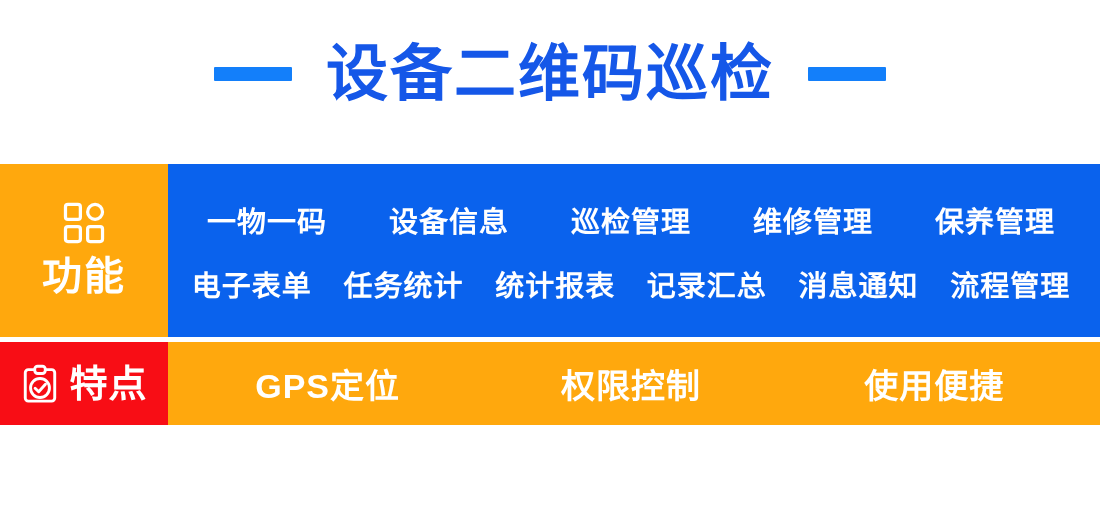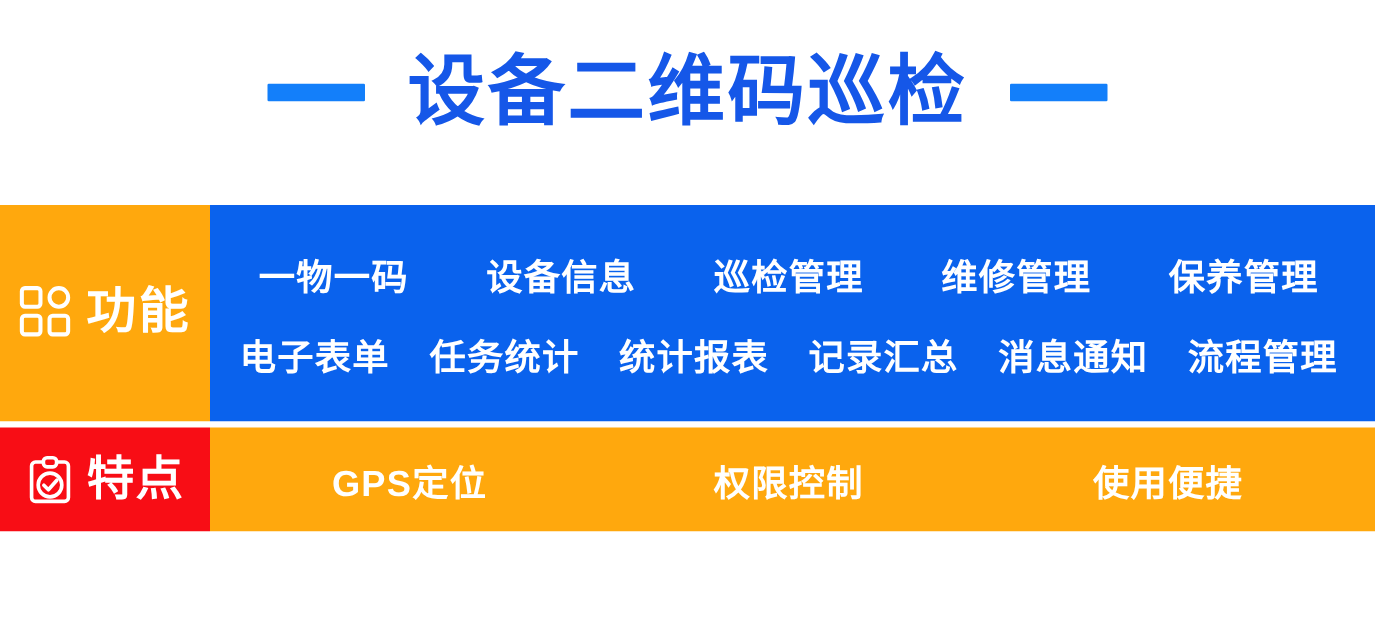--- a/index.html
+++ b/index.html
@@ -46,21 +46,21 @@
   .func-section {
     display: flex;
     height: 173px;
     width: 1100px;
   }
   .func-side {
     width: 168px;
     flex: 0 0 168px;
     background: #ffa80d;
     display: flex;
-    flex-direction: row;
+    flex-direction: column;
     align-items: center;
     justify-content: center;
     gap: 12px;
     box-sizing: border-box;
     padding-bottom: 4px;
   }
   .grid-icon {
     width: 42px;
     height: 42px;
     display: block;
@@ -136,21 +136,21 @@
     background: #ffa80d;
     display: flex;
     align-items: center;
     box-sizing: border-box;
     padding: 0 14px 0 8px;
   }
   .feat-cell {
     flex: 1 1 0;
     text-align: center;
     color: #ffffff;
-    font-size: 29px;
+    font-size: 34px;
     font-weight: 700;
     letter-spacing: 1px;
     white-space: nowrap;
   }
 
   .bottom-filler {
     height: 98px;
     background: #ffffff;
   }
 </style>

